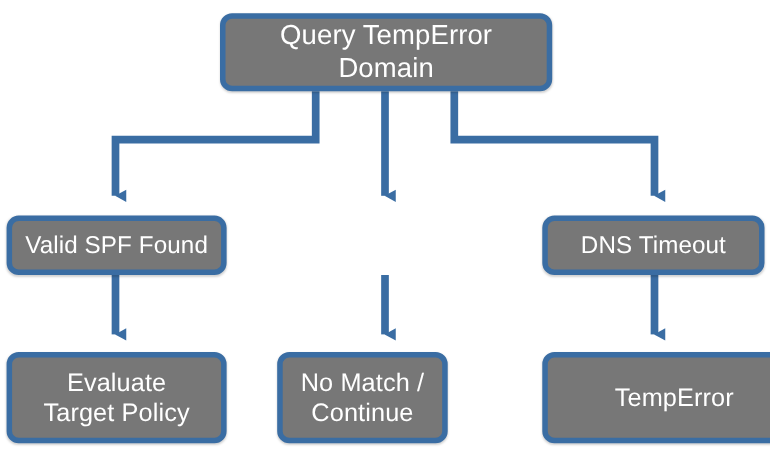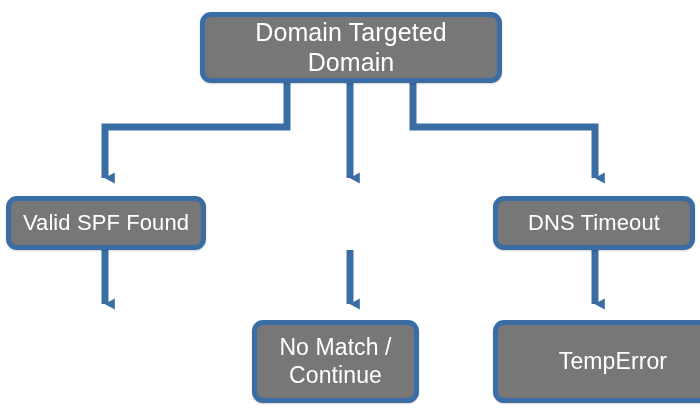--- a/index.html
+++ b/index.html
@@ -49,21 +49,21 @@
     white-space: pre-line;
     padding: 0 6px;
   }
   .n-root  { left: 200px; top: 12px;  width: 302px; height: 71px; font-size: 25px; }
   .n-mid   { top: 196px; height: 54px; font-size: 22px; }
   .n-mid-a { left: 6px;   width: 200px; }
   .n-mid-b { left: 252px; width: 195px; }
   .n-mid-c { left: 493px; width: 202px; }
   .n-bot   { top: 320px; height: 83px; font-size: 23px; }
   .n-bot-a { left: 6px;   width: 200px; }
-  .n-bot-b { left: 252px; width: 167px; }
+  .n-bot-b { left: 252px; width: 155px; }
   .n-bot-c { left: 493px; width: 240px; }
 </style>
 </head>
 <body>
 
 <div id="flow-root">
 
   <svg id="flow-svg" viewBox="0 0 700 410">
     <defs>
       <marker id="arrowhead" viewBox="0 0 12 11" refX="6" refY="10.2" markerWidth="12" markerHeight="11" orient="auto-start-reverse" markerUnits="userSpaceOnUse">
@@ -80,32 +80,36 @@
 
       <path d="M 105 250 L 105 304" marker-end="url(#arrowhead)"></path>
 
       <path d="M 350 250 L 350 304" marker-end="url(#arrowhead)"></path>
 
       <path d="M 595 250 L 595 304" marker-end="url(#arrowhead)"></path>
     </g>
   </svg>
 
   <div class="node n-root">
-    <span class="node-label">Domain Targeted Domain</span>
+    <span class="node-label">Query TempError Domain</span>
   </div>
 
   <div class="node n-mid n-mid-a">
     <span class="node-label">Valid SPF Found</span>
   </div>
 
 
   <div class="node n-mid n-mid-c">
     <span class="node-label">DNS Timeout</span>
   </div>
 
+  <div class="node n-bot n-bot-a">
+    <span class="node-label">Evaluate
+Target Policy</span>
+  </div>
 
   <div class="node n-bot n-bot-b">
     <span class="node-label">No Match /
 Continue</span>
   </div>
 
   <div class="node n-bot n-bot-c">
     <span class="node-label">TempError</span>
   </div>
 

